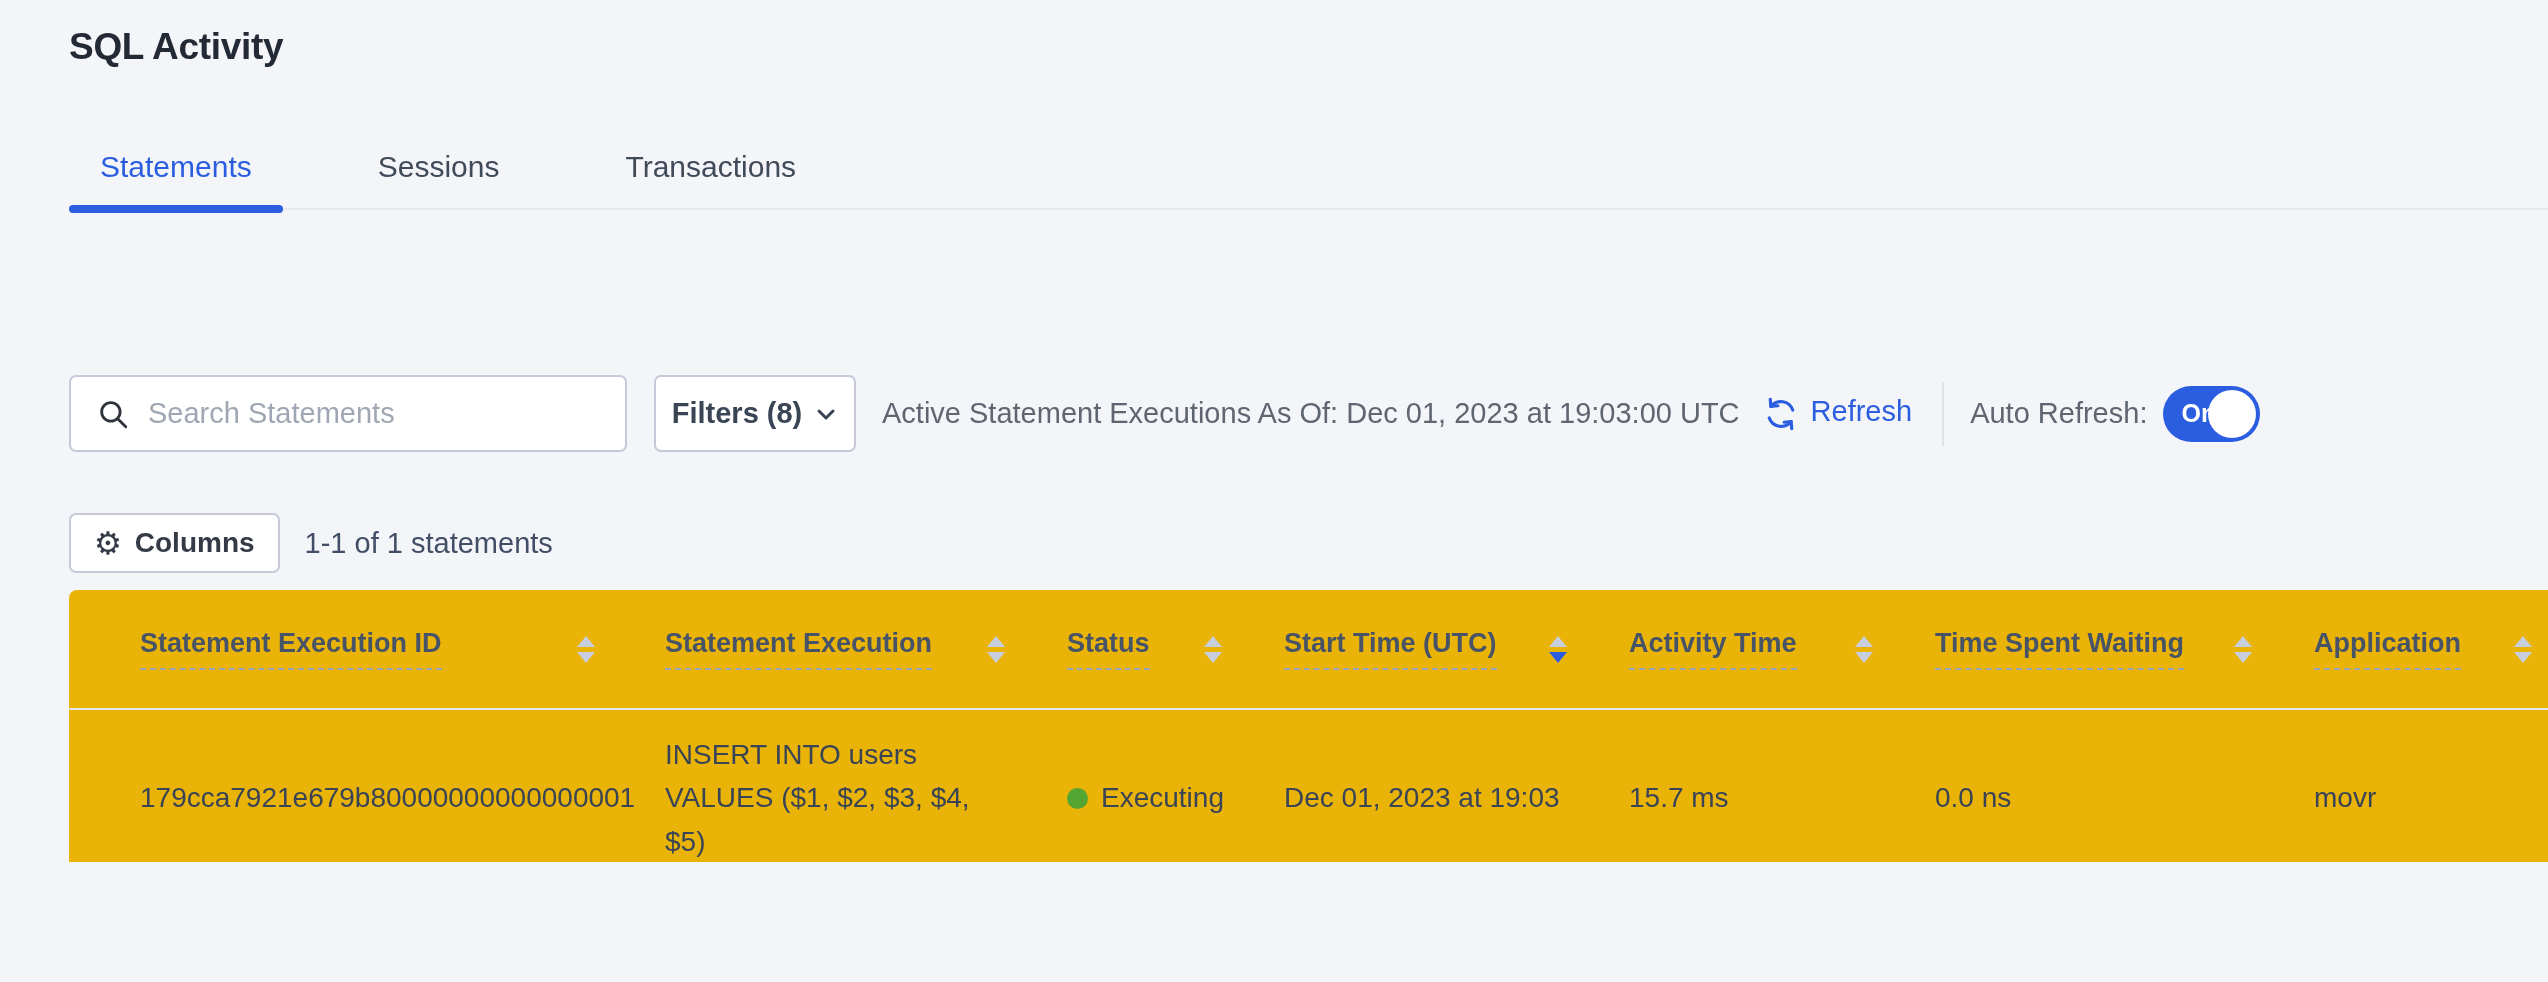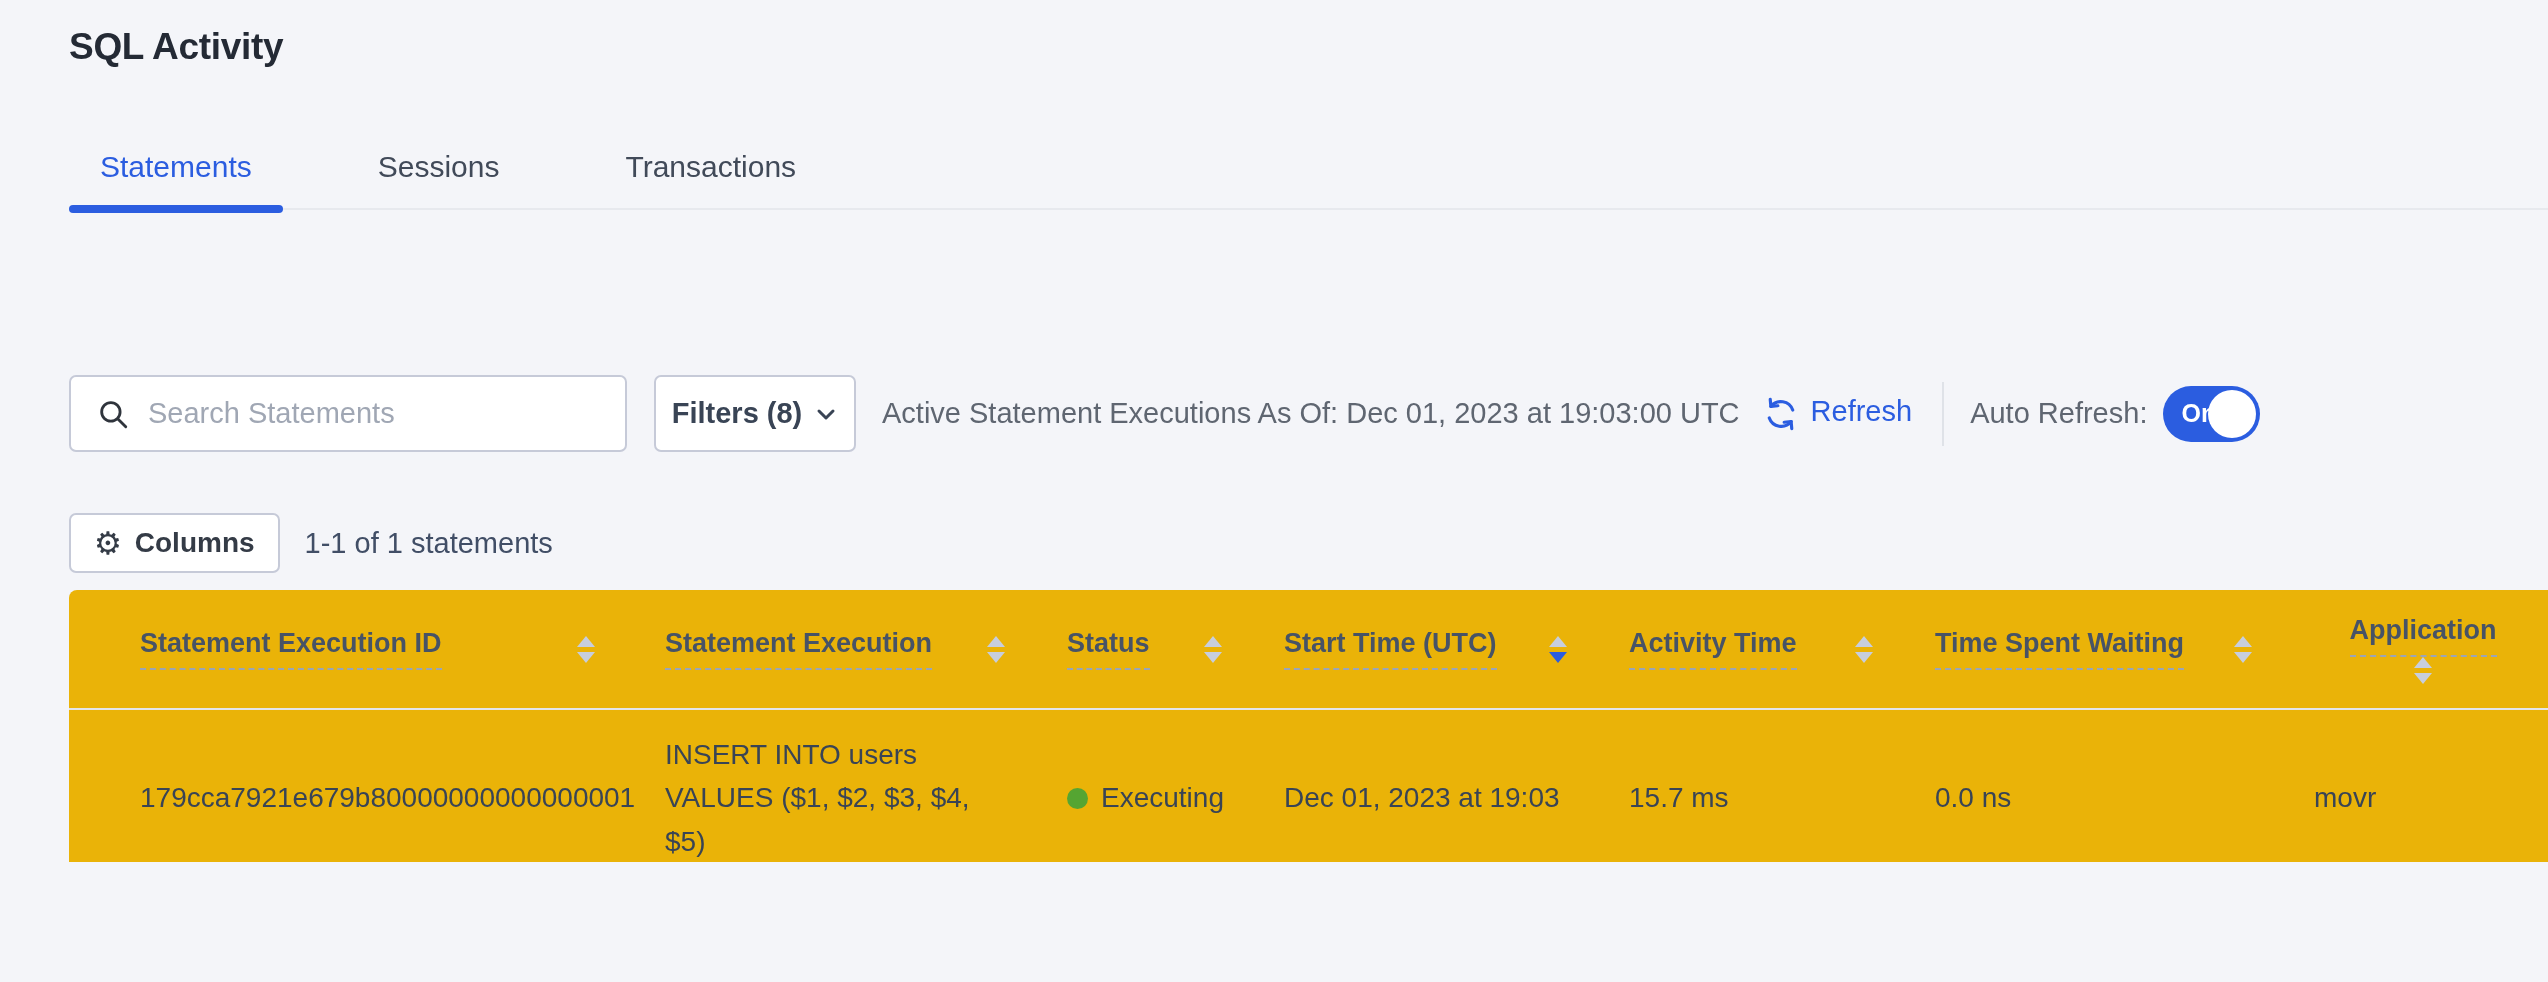--- a/index.html
+++ b/index.html
@@ -113,21 +113,21 @@
     display:grid;
     grid-template-columns:596px 402px 217px 345px 306px 379px 1fr;
     align-items:center;
   }
   .thead { height:120px; border-bottom:2px solid #e3e5ea; }
   .th {
     display:flex; align-items:center; justify-content:space-between;
     padding-right:62px; cursor:pointer;
   }
   .th:first-child { padding-left:71px; padding-right:70px; }
-  .th:last-child  { padding-right:16px;flex-direction:column; }
+  .th:last-child  { padding-right:16px; }
   .th-label {
     font-size:27px; font-weight:700; color:#475366;
     border-bottom:2px dashed #9aa5b7; padding-bottom:9px; white-space:nowrap;
   }
   .sort-arrows { display:flex; flex-direction:column; gap:5px; flex:0 0 auto; }
   .arr-up {
     width:0; height:0;
     border-left:9px solid transparent; border-right:9px solid transparent;
     border-bottom:11px solid #c7cedd;
   }

